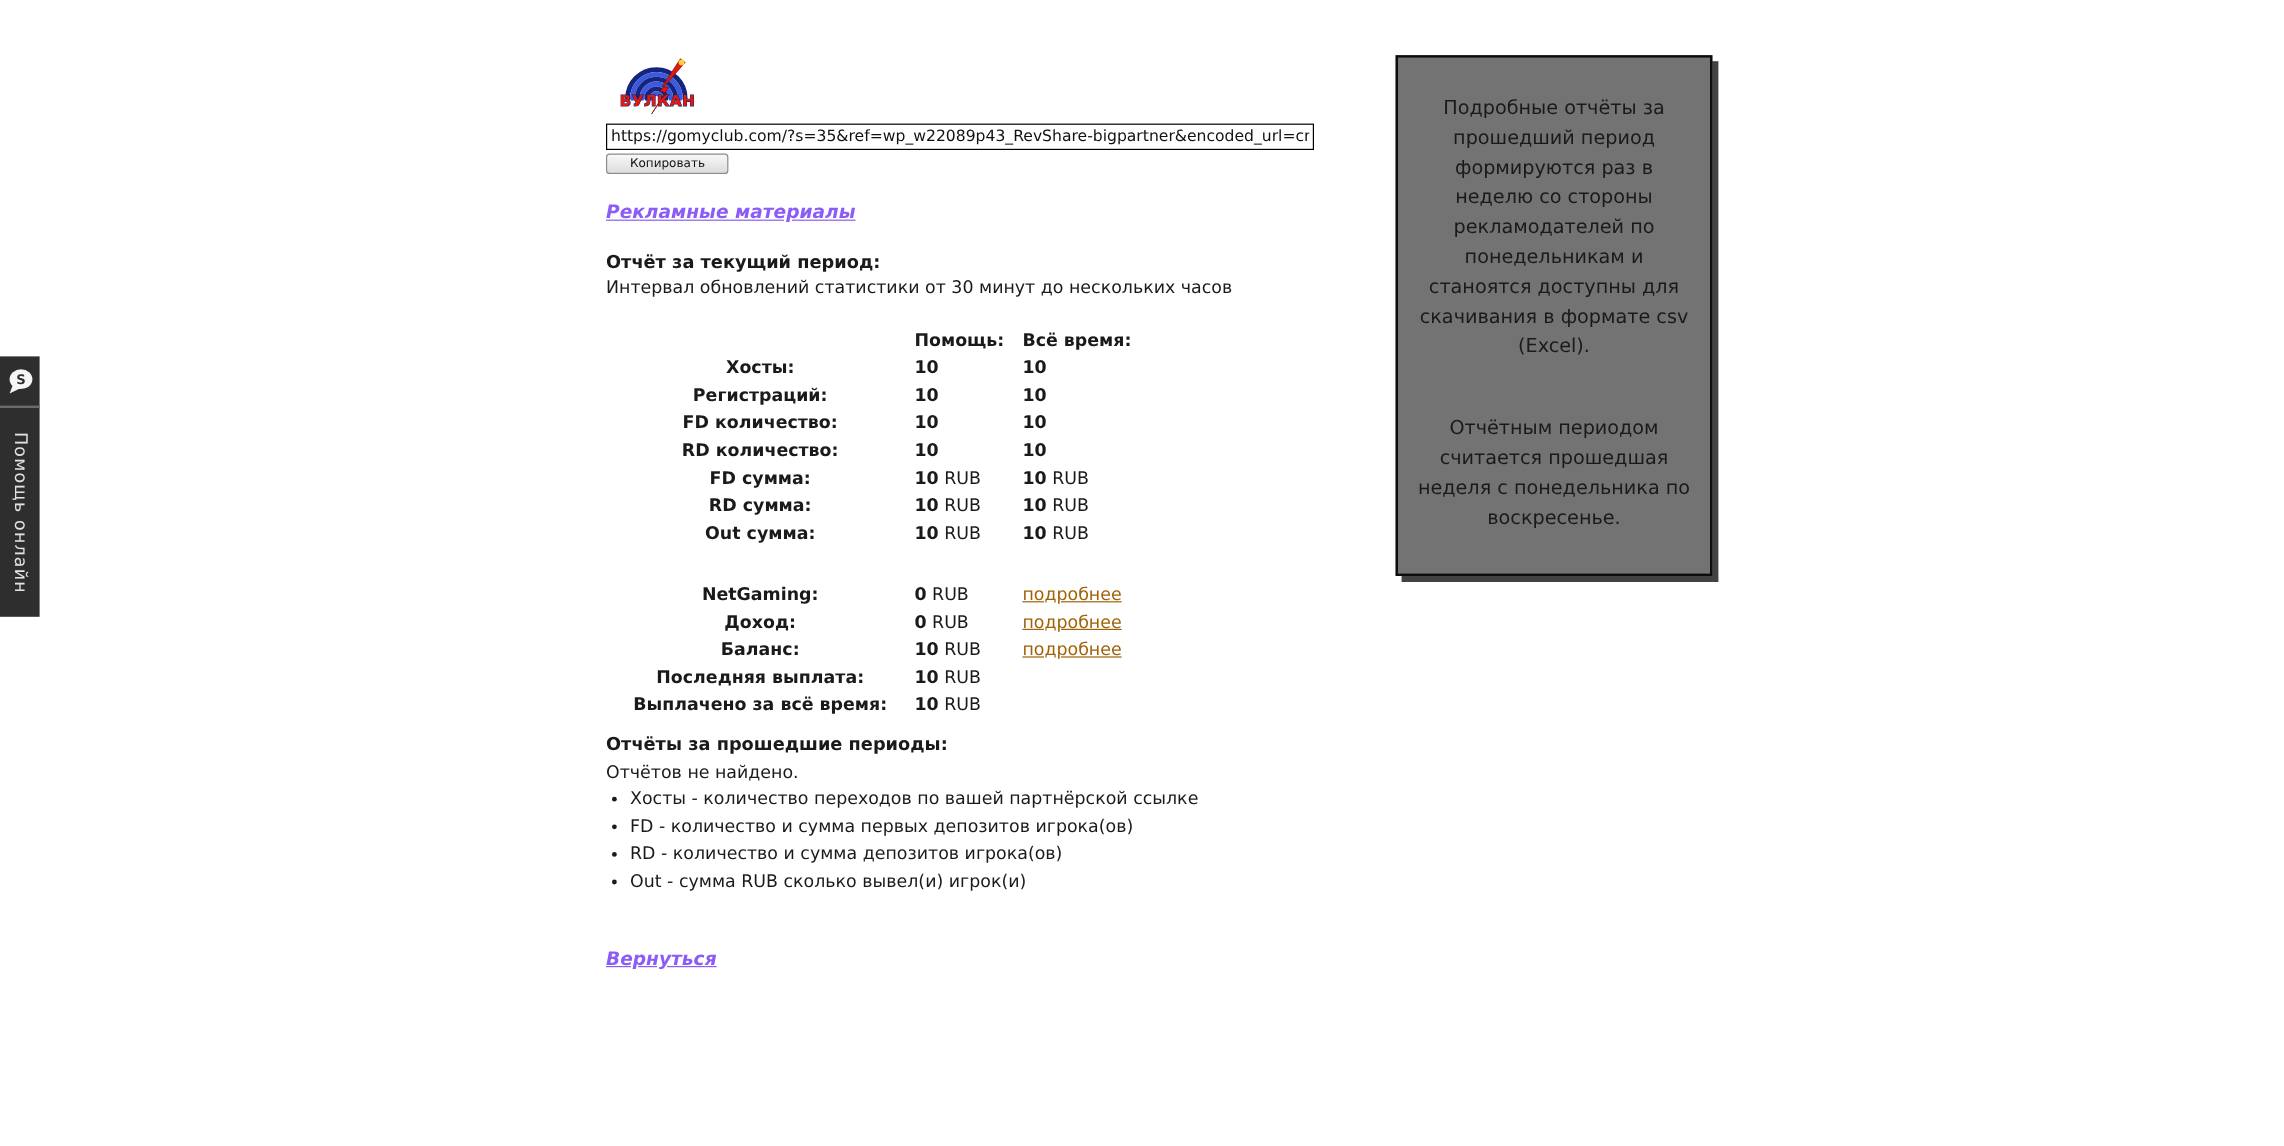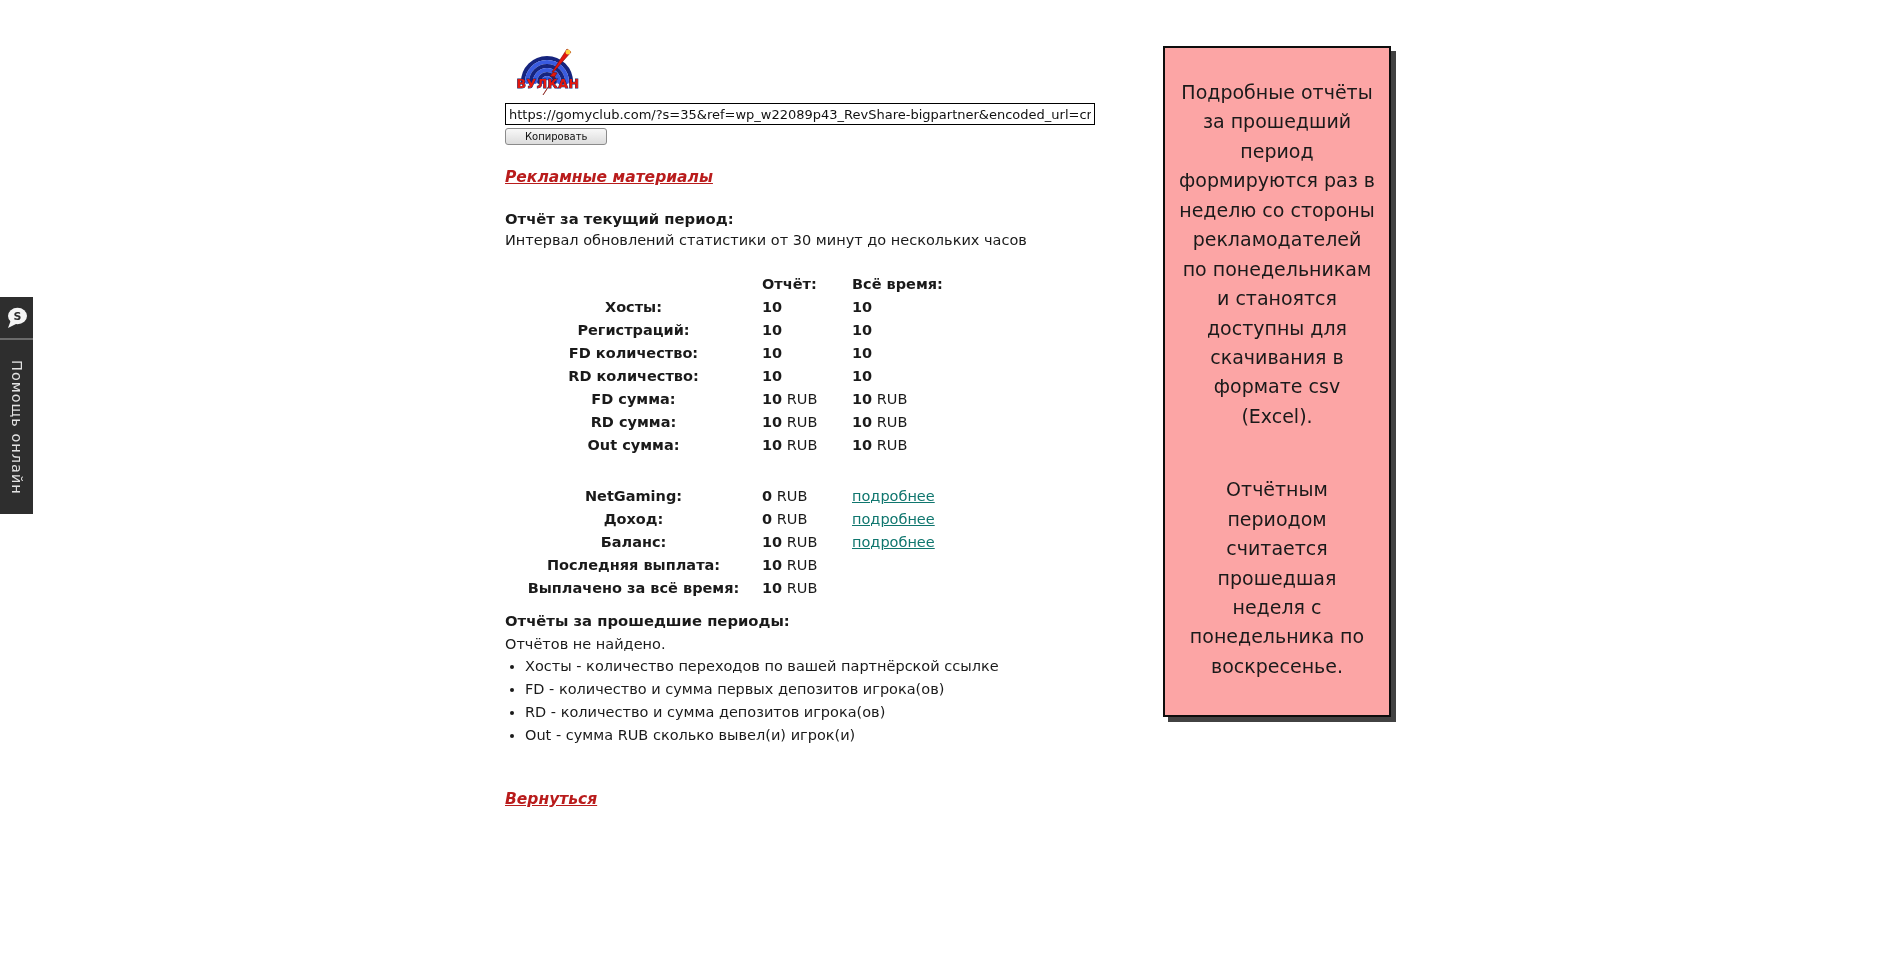--- a/index.html
+++ b/index.html
@@ -33,21 +33,21 @@
     font-size: 10px;
     color: #111;
     padding: 2px 19px;
     border: 1px solid #8b8b8b;
     border-radius: 3px;
     background: linear-gradient(#f8f8f8, #dcdcdc);
     cursor: pointer;
   }
   .red-link {
     display: inline-block;
-    color: #b91c1c;
+    color: #8b5cf6;
     font-weight: bold;
     font-style: italic;
     text-decoration: underline;
     font-size: 15.5px;
     cursor: pointer;
   }
   .materials { margin-top: 23px; }
   .section-title { font-weight: bold; margin-top: 24px; font-size: 14.8px; }
   .subtitle { margin-top: 5px; }
   .stats { margin-top: 25px; }
@@ -55,41 +55,41 @@
     display: grid;
     grid-template-columns: 257px 90px 140px;
     line-height: 23px;
     align-items: baseline;
   }
   .trow .label { font-weight: bold; text-align: center; }
   .trow .num { font-weight: bold; }
   .trow .head { font-weight: bold; }
   .unit { font-weight: normal; }
   .gap { height: 28px; }
-  .plain-link { color: #0f766e; text-decoration: underline; cursor: pointer; }
+  .plain-link { color: #a16207; text-decoration: underline; cursor: pointer; }
   .past { margin-top: 12px; }
   .past-empty { margin-top: 4px; line-height: 22px; }
   ul.blist {
     margin: 0; padding-left: 20px;
     list-style: disc;
   }
   .terms { margin-top: 33px; }
   .glossary { margin-top: 24px; }
   ul.blist li { line-height: 23px; }
   .back { margin-top: 42px; margin-bottom: 40px; font-size: 16px; }
   .info-box {
     position: absolute;
     left: 1163px; top: 46px;
-    width: 228px;
+    width: 264px;
     border: 2px solid #0d0d0d;
     box-shadow: 5px 5px 0 rgba(45,45,45,0.9);
-    background: #fca5a5;
+    background: #737373;
     padding: 30px 14px 34px 14px;
     text-align: center;
-    font-size: 19px;
+    font-size: 16px;
     line-height: 1.55;
   }
   .info-box p { margin: 0; }
   .info-box p + p { margin-top: 44px; }
   .help-tab {
     position: absolute;
     left: 0; top: 297px;
     width: 33px;
     background: #2e2e2e;
     cursor: pointer;
@@ -138,21 +138,21 @@
   <div class="materials">
     <a class="red-link">Рекламные материалы</a>
   </div>
 
   <div class="section-title">Отчёт за текущий период:</div>
   <div class="subtitle">Интервал обновлений статистики от 30 минут до нескольких часов</div>
 
   <div class="stats">
     <div class="trow">
       <span></span>
-      <span class="head">Отчёт:</span>
+      <span class="head">Помощь:</span>
       <span class="head">Всё время:</span>
     </div>
 
     <div class="trow">
       <span class="label">Хосты:</span>
       <span><span class="num">10</span></span>
       <span><span class="num">10</span></span>
     </div>
     <div class="trow">
       <span class="label">Регистраций:</span>

